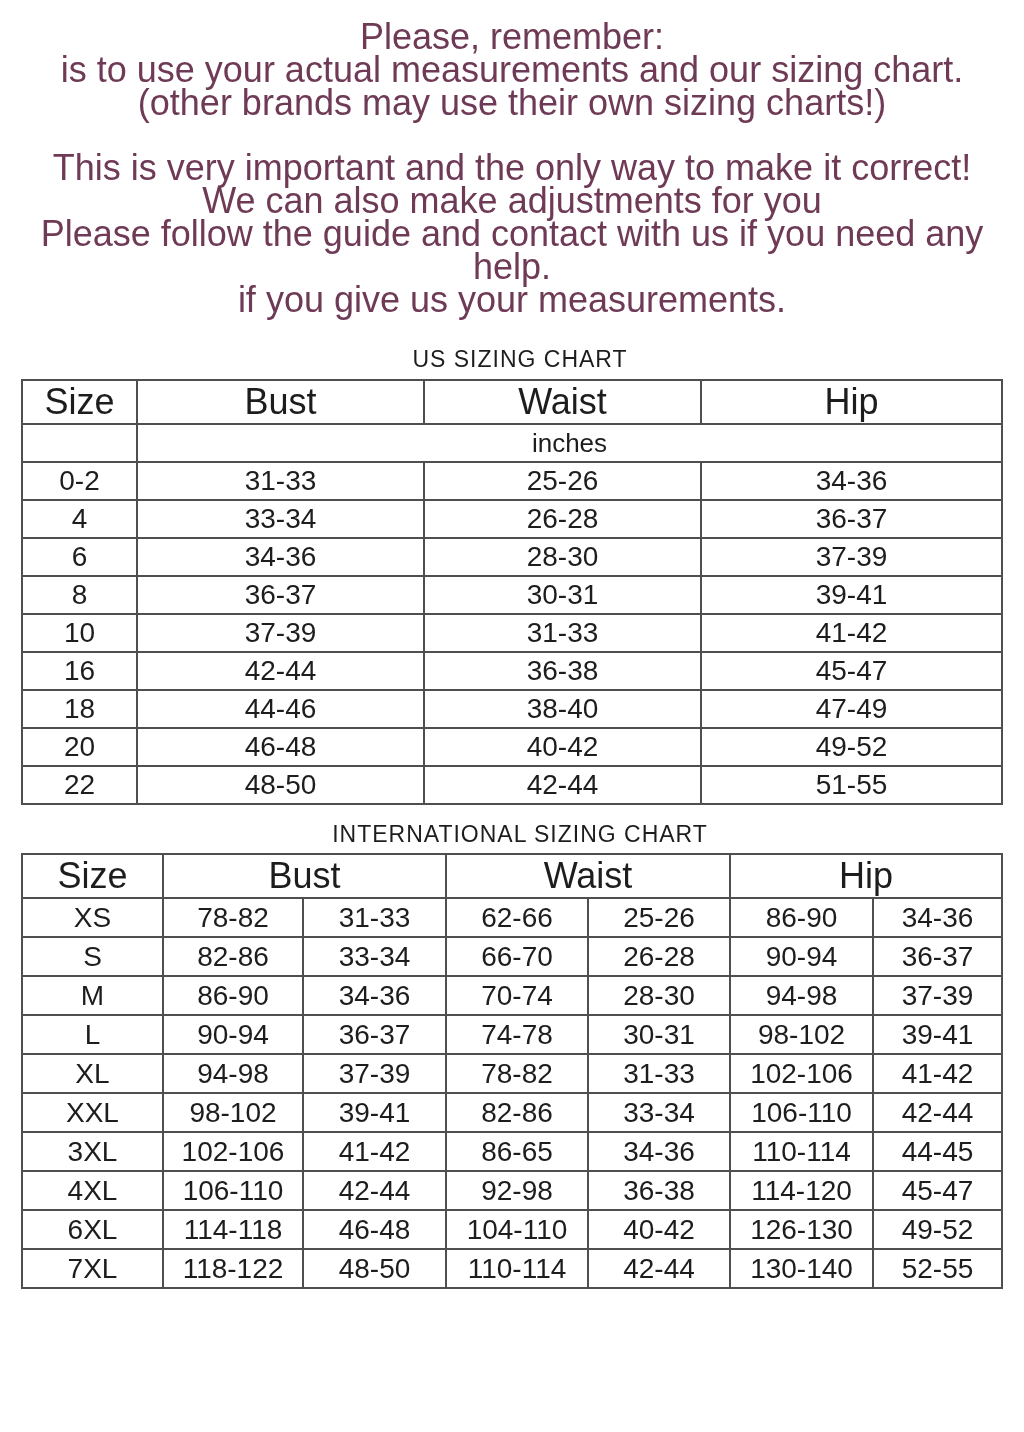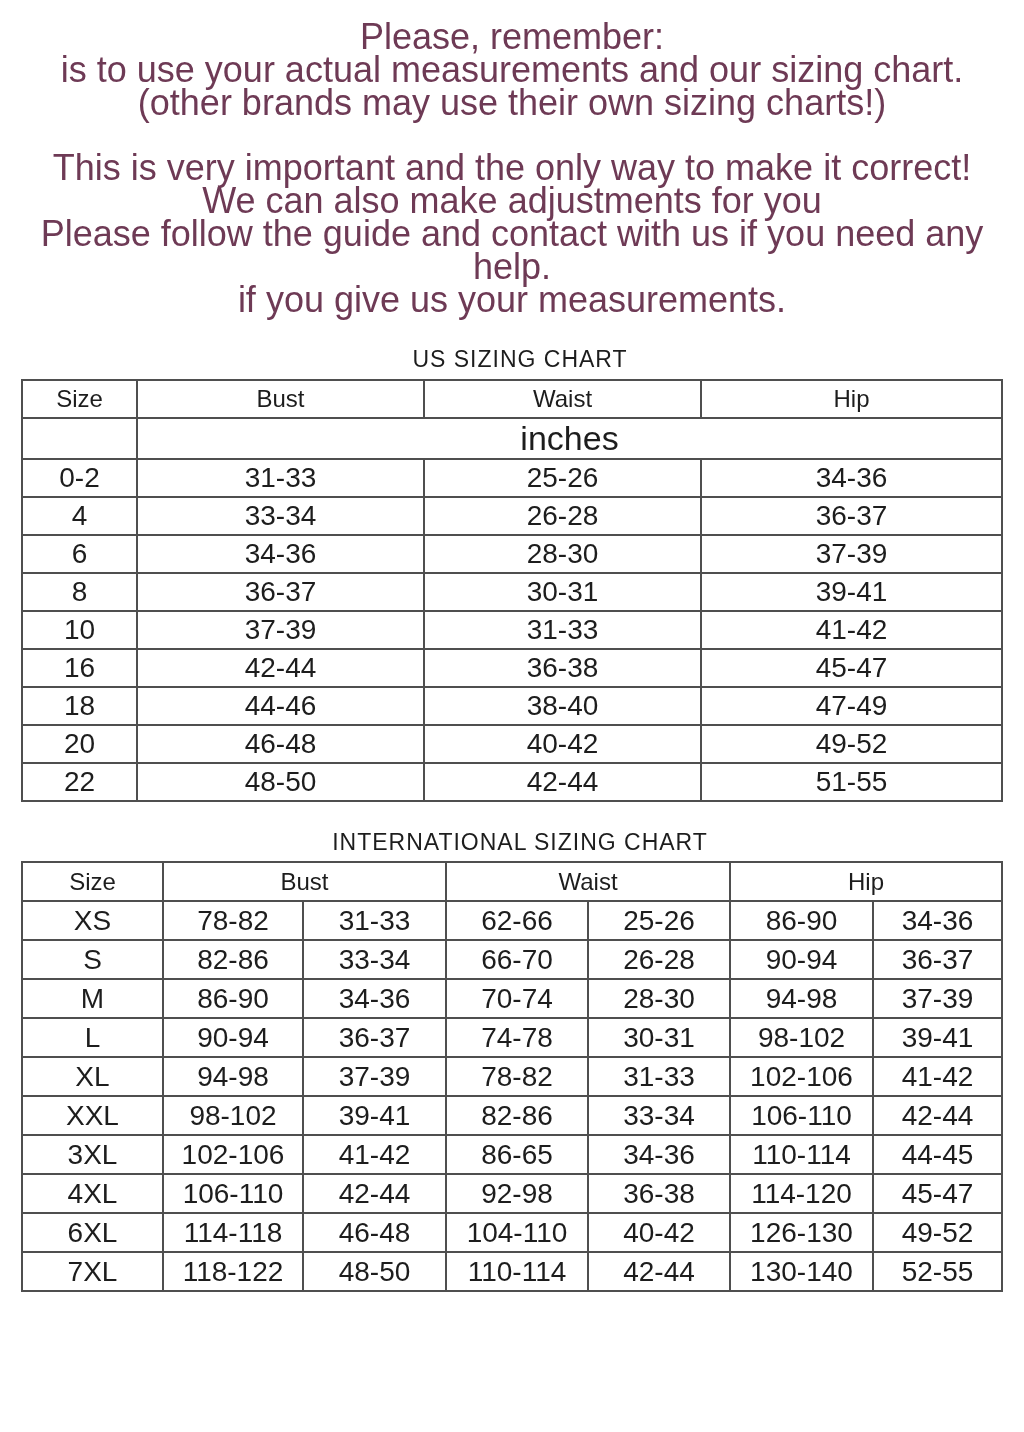--- a/index.html
+++ b/index.html
@@ -26,42 +26,42 @@
   .intro-gap { height: 32px; }
   .chart-title {
     text-align: center;
     color: #1d1d1d;
     font-size: 23px;
     letter-spacing: 1px;
     font-weight: 400;
     padding-left: 16px;
   }
   .us-title { margin-top: 30px; margin-bottom: 6px; }
-  .intl-title { margin-top: 27px; margin-bottom: 5px; }
+  .intl-title { margin-top: 16px; margin-bottom: 5px; }
   table {
     border-collapse: collapse;
     margin: 0 auto;
     width: 980px;
     table-layout: fixed;
   }
   td, th {
     border: 2px solid #4f4f4f;
     text-align: center;
     vertical-align: middle;
     padding: 0;
     color: #1d1d1d;
     font-weight: 400;
     font-size: 28px;
     overflow: hidden;
     white-space: nowrap;
   }
   #us-table tr  { height: 38px; }
   #intl-table tr { height: 39px; }
-  th { font-size: 24px; margin-left: 40px; }
-  .unit-cell { font-size: 34px; margin-left: 33px; }
+  th { font-size: 36px; margin-left: 40px; }
+  .unit-cell { font-size: 26px; margin-left: 33px; }
 </style>
 </head>
 <body>
 
 <div class="page">
 
   <div class="intro">
     <div>Please, remember:</div>
     <div>is to use your actual measurements and our sizing chart.</div>
     <div>(other brands may use their own sizing charts!)</div>

